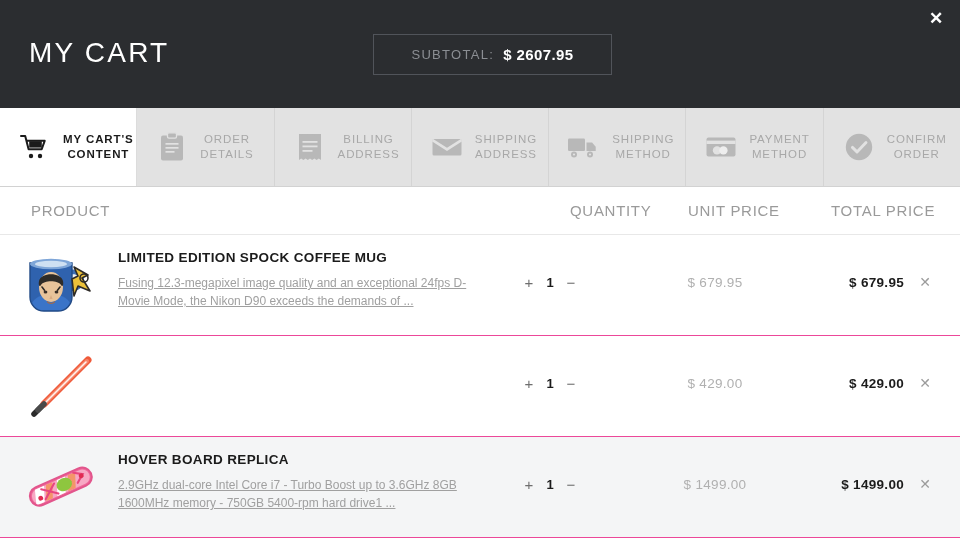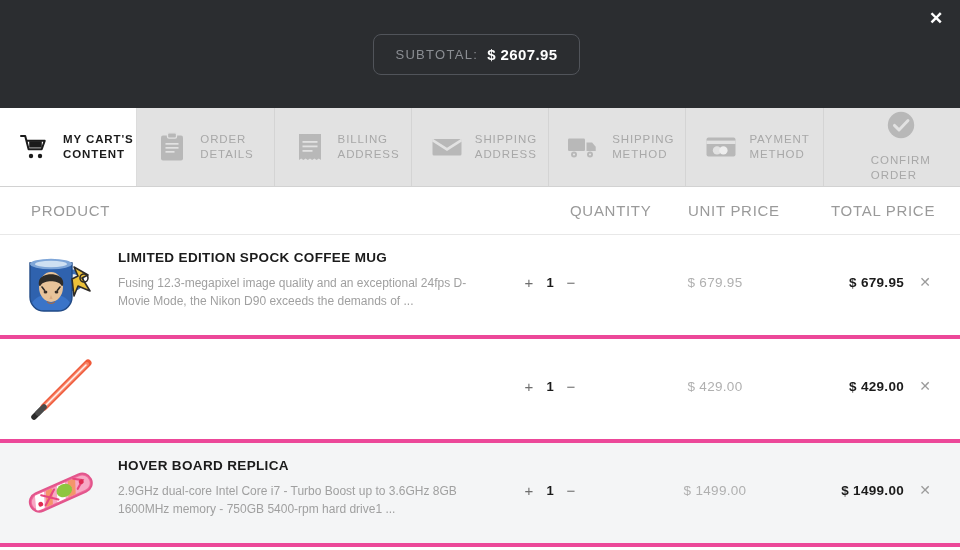--- a/index.html
+++ b/index.html
@@ -40,24 +40,24 @@
     font-size: 28px;
     letter-spacing: 2.2px;
     font-weight: 300;
     line-height: 34px;
     white-space: nowrap;
   }
   .subtotal-box {
     position: absolute;
     left: 373px;
     top: 34px;
-    width: 207px;
+    width: 239px;
     height: 41px;
     border: 1px solid #51545a;
-    border-radius: 8px;
+    border-radius: 0;
     box-sizing: border-box;
     display: flex;
     align-items: center;
     justify-content: center;
     gap: 9px;
   }
   .subtotal-label {
     color: #8b8e93;
     font-size: 13px;
     letter-spacing: 1.3px;
@@ -85,33 +85,34 @@
     line-height: 1;
   }
 
   
   .steps {
     height: 78px;
     flex: 0 0 auto;
     display: flex;
     background: #fca5a5;
     border-bottom: 1px solid #d2d2d2;
+    text-align: center;
   }
   .step {
     flex: 1 1 0;
     display: flex;
     align-items: center;
     gap: 11px;
     padding-left: 18px;
     box-sizing: border-box;
     border-right: 1px solid #d4d4d4;
     cursor: pointer;
     background: #e2e2e2;
   }
-  .step:last-child { border-right: none; flex-direction: column; }
+  .step:last-child { border-right: none; }
   .step.active {
     background: #ffffff;
     border-right: 1px solid #dcdcdc;
   }
   .step-icon {
     width: 34px;
     height: 34px;
     flex: 0 0 34px;
     display: flex;
     align-items: center;
@@ -156,21 +157,21 @@
 
   
   .rows {
     flex: 1 1 auto;
     position: relative;
     overflow: hidden;
   }
   .cart-row {
     height: 100px;
     position: relative;
-    border-bottom: 4px solid #ec4899;
+    border-bottom: 1px solid #ec4899;
     background: #ffffff;
   }
   .cart-row.hover { background: #f4f5f6; }
 
   .thumb {
     position: absolute;
     left: 22px;
     top: 12px;
     width: 78px;
     height: 76px;
@@ -189,20 +190,21 @@
   }
   .prod-desc {
     position: absolute;
     left: 118px;
     top: 39px;
     width: 360px;
     font-size: 12px;
     line-height: 18px;
     color: #a0a0a0;
     font-weight: 400;
+    text-decoration: underline;
   }
 
   .qty {
     position: absolute;
     left: 524px;
     top: 40px;
     display: flex;
     align-items: center;
     gap: 12px;
   }
@@ -259,20 +261,21 @@
     cursor: pointer;
     line-height: 1;
   }
 </style>
 </head>
 <body>
 
 <div class="cart-window">
 
   <div class="header">
+    <div class="header-title">MY CART</div>
 
     <div class="subtotal-box">
       <span class="subtotal-label">SUBTOTAL:</span>
       <span class="subtotal-value">$ 2607.95</span>
     </div>
 
     <div class="close-button">✕</div>
   </div>
 
   <div class="steps">

